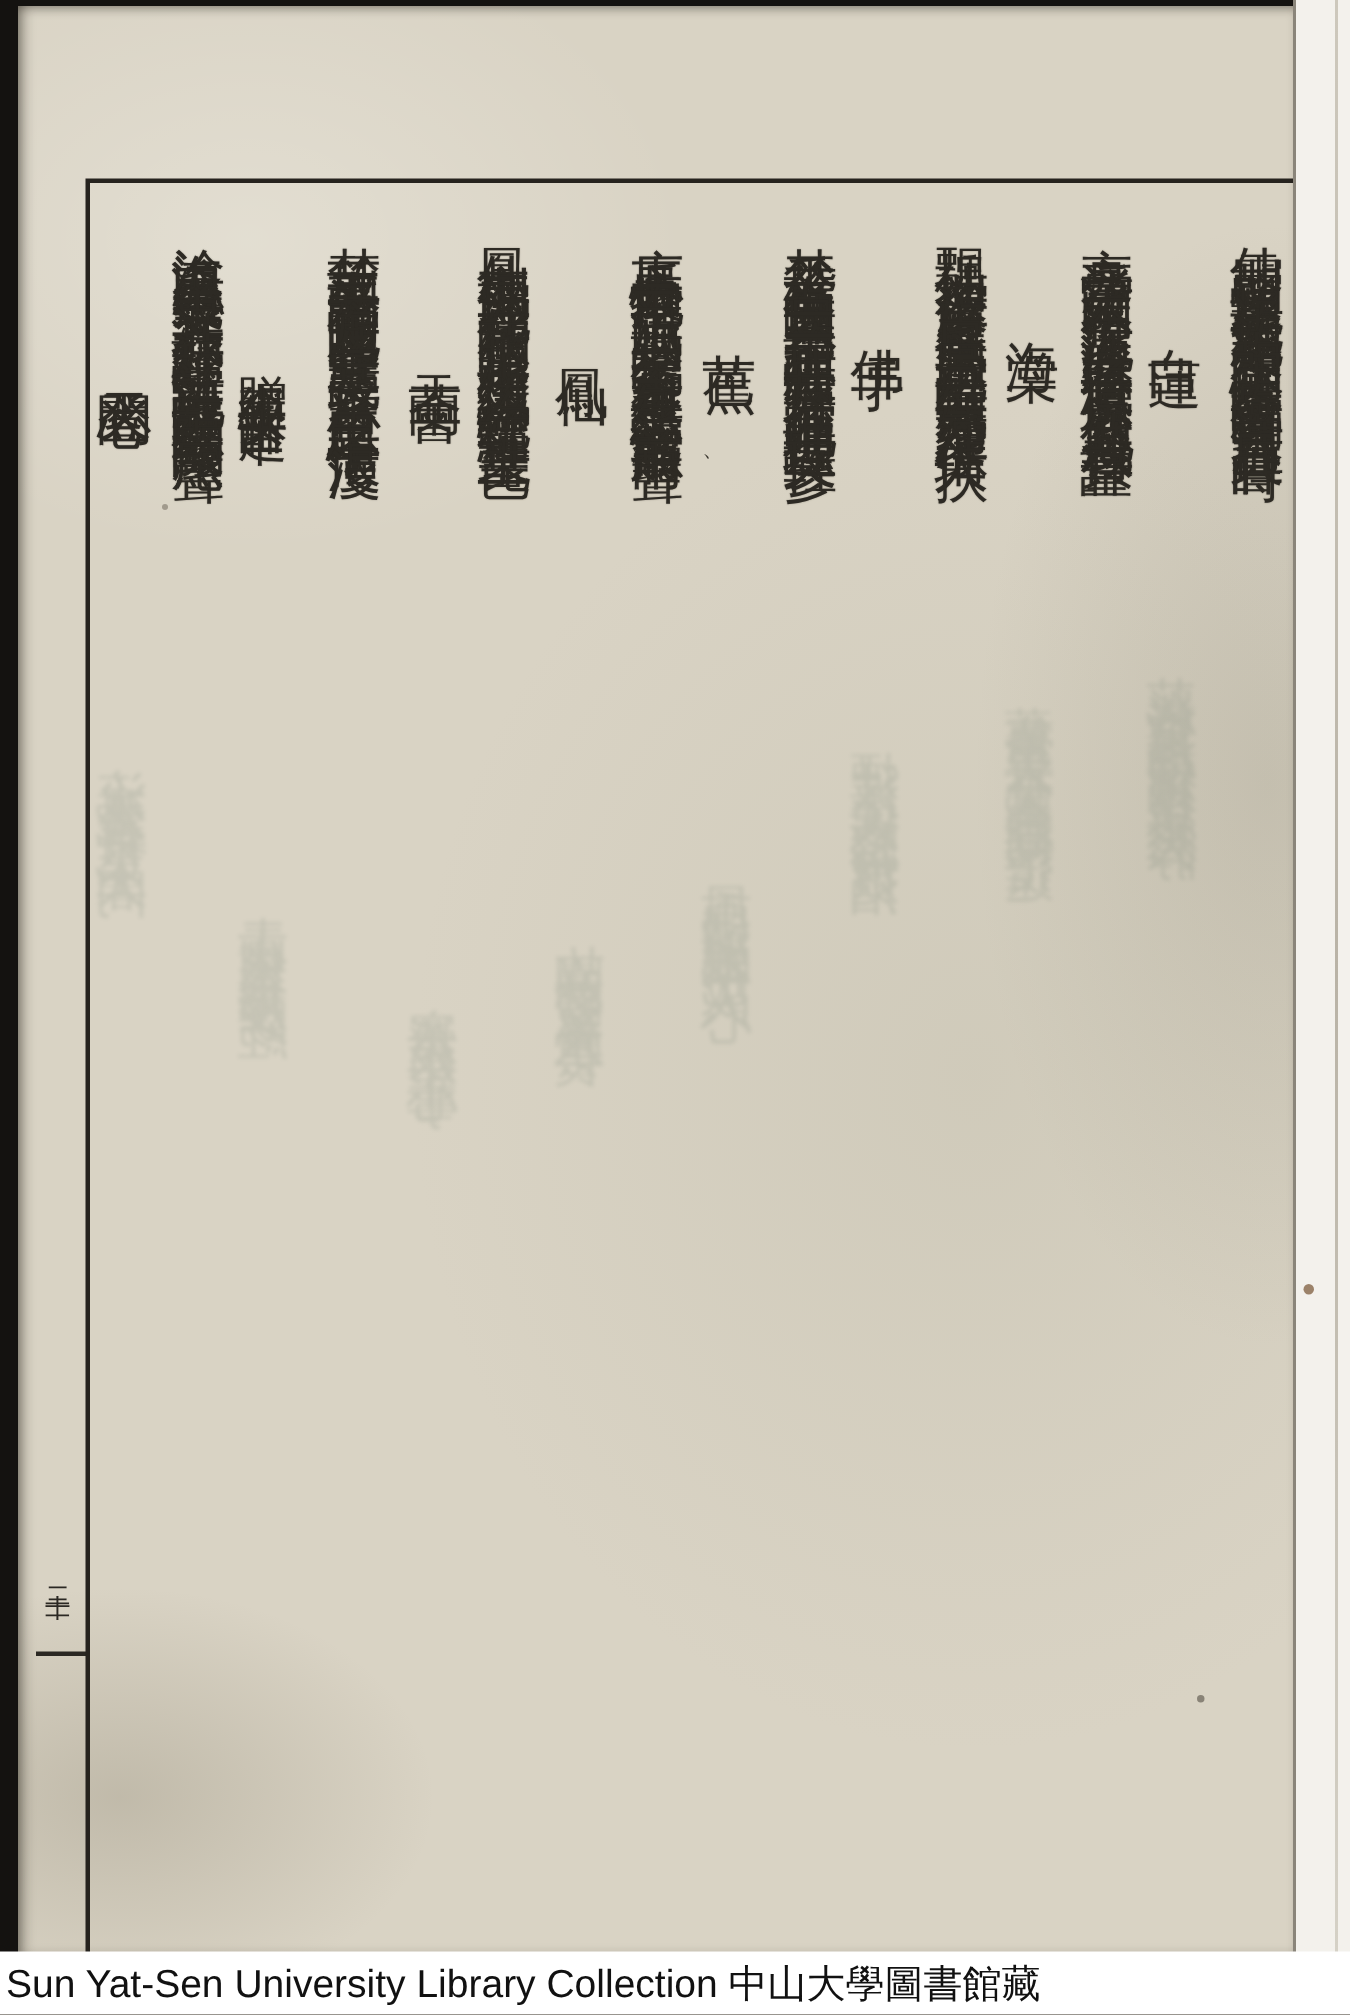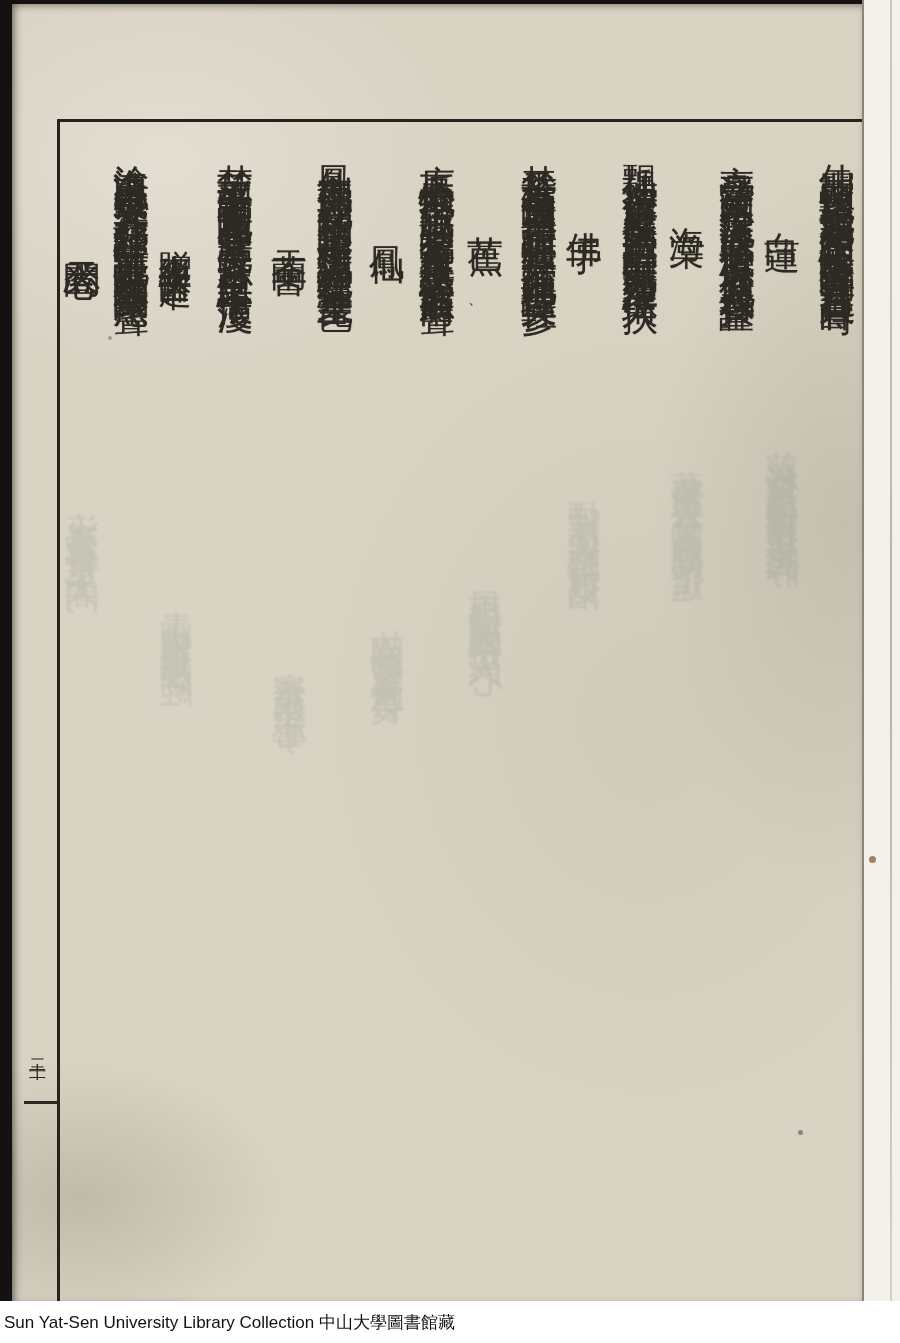--- a/index.html
+++ b/index.html
@@ -117,21 +117,21 @@
   .s3{left:96px;top:332px;width:4px;height:4px;background:#4a4337;opacity:.4}
 
   
   .caption-bar{
     position:absolute;left:0;top:1301px;width:900px;height:42px;
     background:#ffffff;
     display:flex;align-items:center;
   }
   .caption-bar span{
     font-family:"Liberation Sans","DejaVu Sans",sans-serif;
-    font-size:17px;color:#111111;
+    font-size:26px;color:#111111;
     padding-left:4px;white-space:nowrap;
   }
 </style>
 </head>
 <body>
 
 <div class="scan">
 
   <div class="paper">
 

